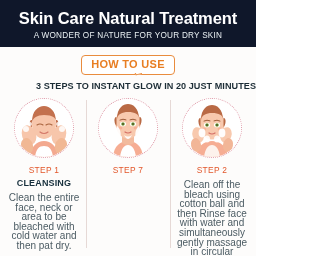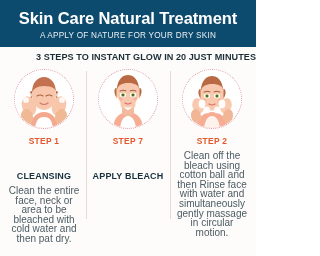--- a/index.html
+++ b/index.html
@@ -20,21 +20,21 @@
     width: 256px;
     height: 256px;
     background: #fdfcfb;
     box-sizing: border-box;
   }
 
   
   .header {
     width: 256px;
     height: 47px;
-    background: #0c4a6e;
+    background: #0f172a;
     display: flex;
     flex-direction: column;
     align-items: center;
     justify-content: center;
     box-sizing: border-box;
     padding-top: 2px;
   }
   .header-title {
     color: #ffffff;
     font-size: 16.5px;
@@ -145,50 +145,56 @@
     position: relative;
     overflow: hidden;
     background: #ffffff;
     box-sizing: border-box;
   }
   .circle svg { display: block; }
 
   .step-num {
     color: #e2562a;
     font-size: 8.4px;
-    font-weight: bold;
+    font-weight: normal;
     letter-spacing: 0.3px;
     margin-top: 7px;
   }
   .step-title {
     color: #17303d;
     font-size: 9px;
     font-weight: bold;
     letter-spacing: 0.15px;
-    margin-top: 25px;
+    margin-top: 3px;
     text-align: center;
   }
   .step-desc {
     color: #4b5b63;
     font-size: 10px;
     line-height: 9.6px;
     text-align: center;
     margin-top: 5px;
   }
 </style>
 </head>
 <body>
 
 <div class="infographic">
 
   <div class="header">
     <div class="header-title">Skin Care Natural Treatment</div>
-    <div class="header-subtitle">A APPLY OF NATURE FOR YOUR DRY SKIN</div>
+    <div class="header-subtitle">A WONDER OF NATURE FOR YOUR DRY SKIN</div>
   </div>
 
+  <div class="badge-wrap">
+    <div class="badge">
+      <span>HOW TO USE</span>
+      <span class="badge-tail"></span>
+    </div>
+  </div>
 
   <div class="tagline">3 STEPS TO INSTANT GLOW IN 20 JUST MINUTES</div>
 
   <div class="steps">
 
     <div class="step">
       <div class="circle">
         <svg width="58" height="58" viewBox="0 0 58 58">
           <rect x="0" y="0" width="58" height="58" fill="#ffffff"></rect>
           <path d="M15 58 C16 47 22 42 29 42 C36 42 42 47 43 58 Z" fill="#f3a98f"></path>
@@ -236,21 +242,20 @@
           <path d="M31 20.8 q3 -1.4 6 0.2" stroke="#9d5b38" stroke-width="1" fill="none" stroke-linecap="round"></path>
           <path d="M26 33 q3 2 6 0" stroke="#d46d63" stroke-width="1.2" fill="none" stroke-linecap="round"></path>
           <ellipse cx="21" cy="29" rx="2.4" ry="1.5" fill="#f6a98f" opacity="0.75"></ellipse>
           <ellipse cx="37" cy="29" rx="2.4" ry="1.5" fill="#f6a98f" opacity="0.75"></ellipse>
           <path d="M18.5 27 q4 5 3 10 q-5 -2 -5 -7 Z" fill="#ffffff" opacity="0.92"></path>
           <path d="M39.5 27 q-4 5 -3 10 q5 -2 5 -7 Z" fill="#ffffff" opacity="0.92"></path>
           <path d="M25 36 q4 3 8 0 q-2 4 -4 4 q-2 0 -4 -4 Z" fill="#ffffff" opacity="0.9"></path>
         </svg>
       </div>
       <div class="step-num">STEP 7</div>
-      <div class="step-title">APPLY BLEACH</div>
     </div>
 
     <div class="step">
       <div class="circle">
         <svg width="58" height="58" viewBox="0 0 58 58">
           <rect x="0" y="0" width="58" height="58" fill="#ffffff"></rect>
           <path d="M13 58 C14 47 21 42 29 42 C37 42 44 47 45 58 Z" fill="#f6ad93"></path>
           <path d="M21 58 C22 50 25 46 29 46 C33 46 36 50 37 58 Z" fill="#fdf2ec"></path>
           <ellipse cx="29" cy="25" rx="12.5" ry="15.5" fill="#f8c9ae"></ellipse>
           <path d="M18 21 C18 10 24 6 29 6 C34 6 40 10 40 21 C40 16 36 14 29 14 C23 14 19 16 18 21 Z" fill="#b96a45"></path>

